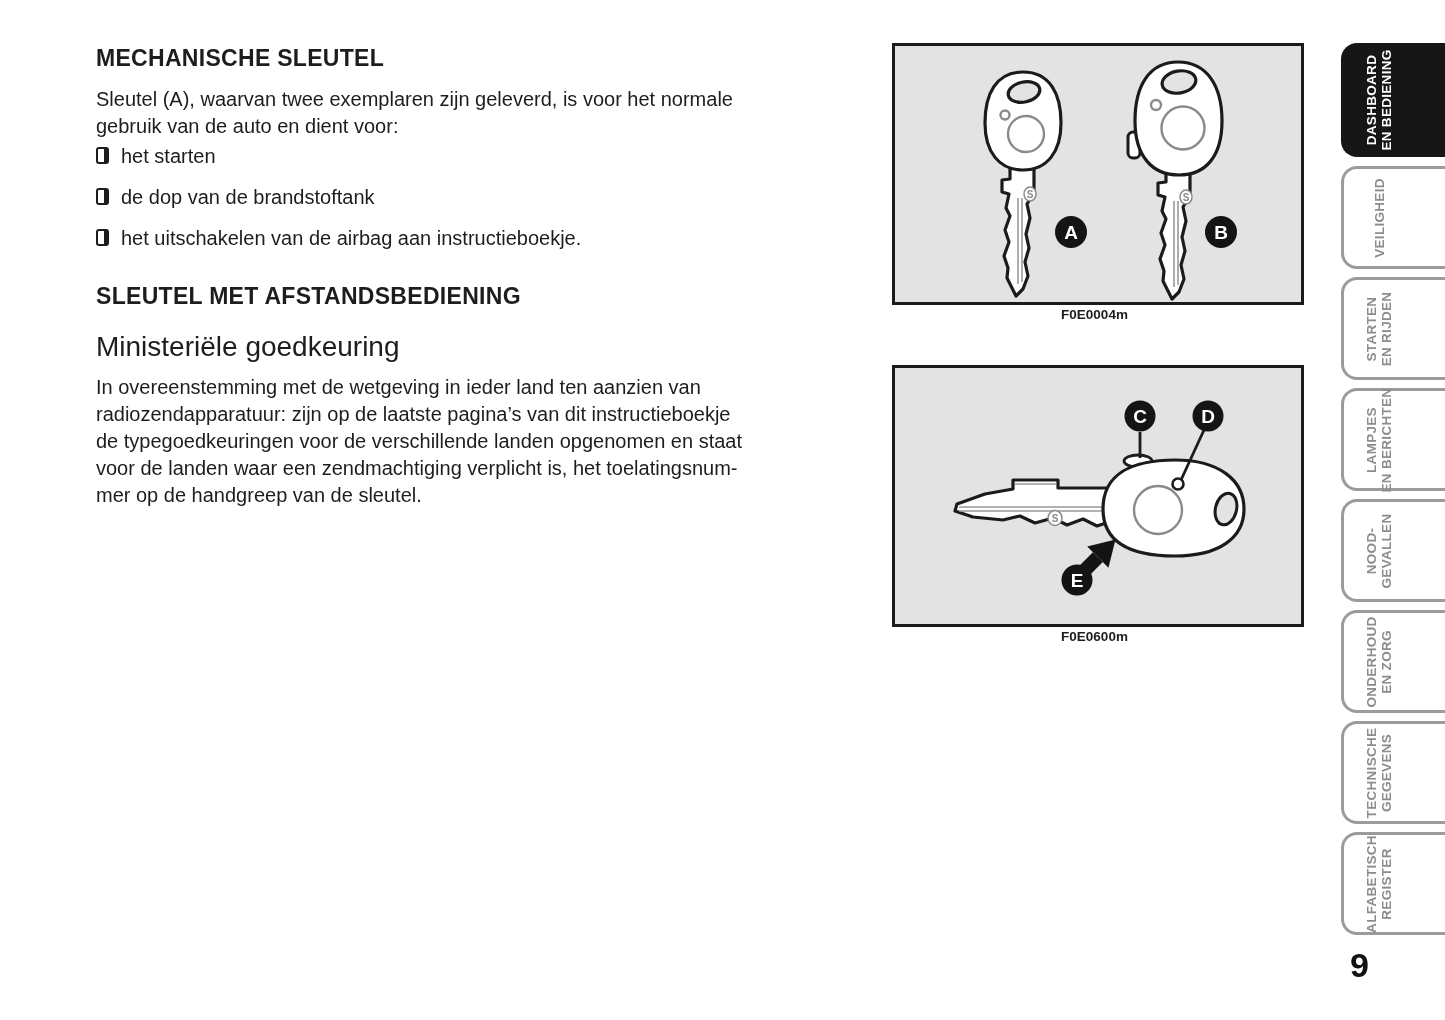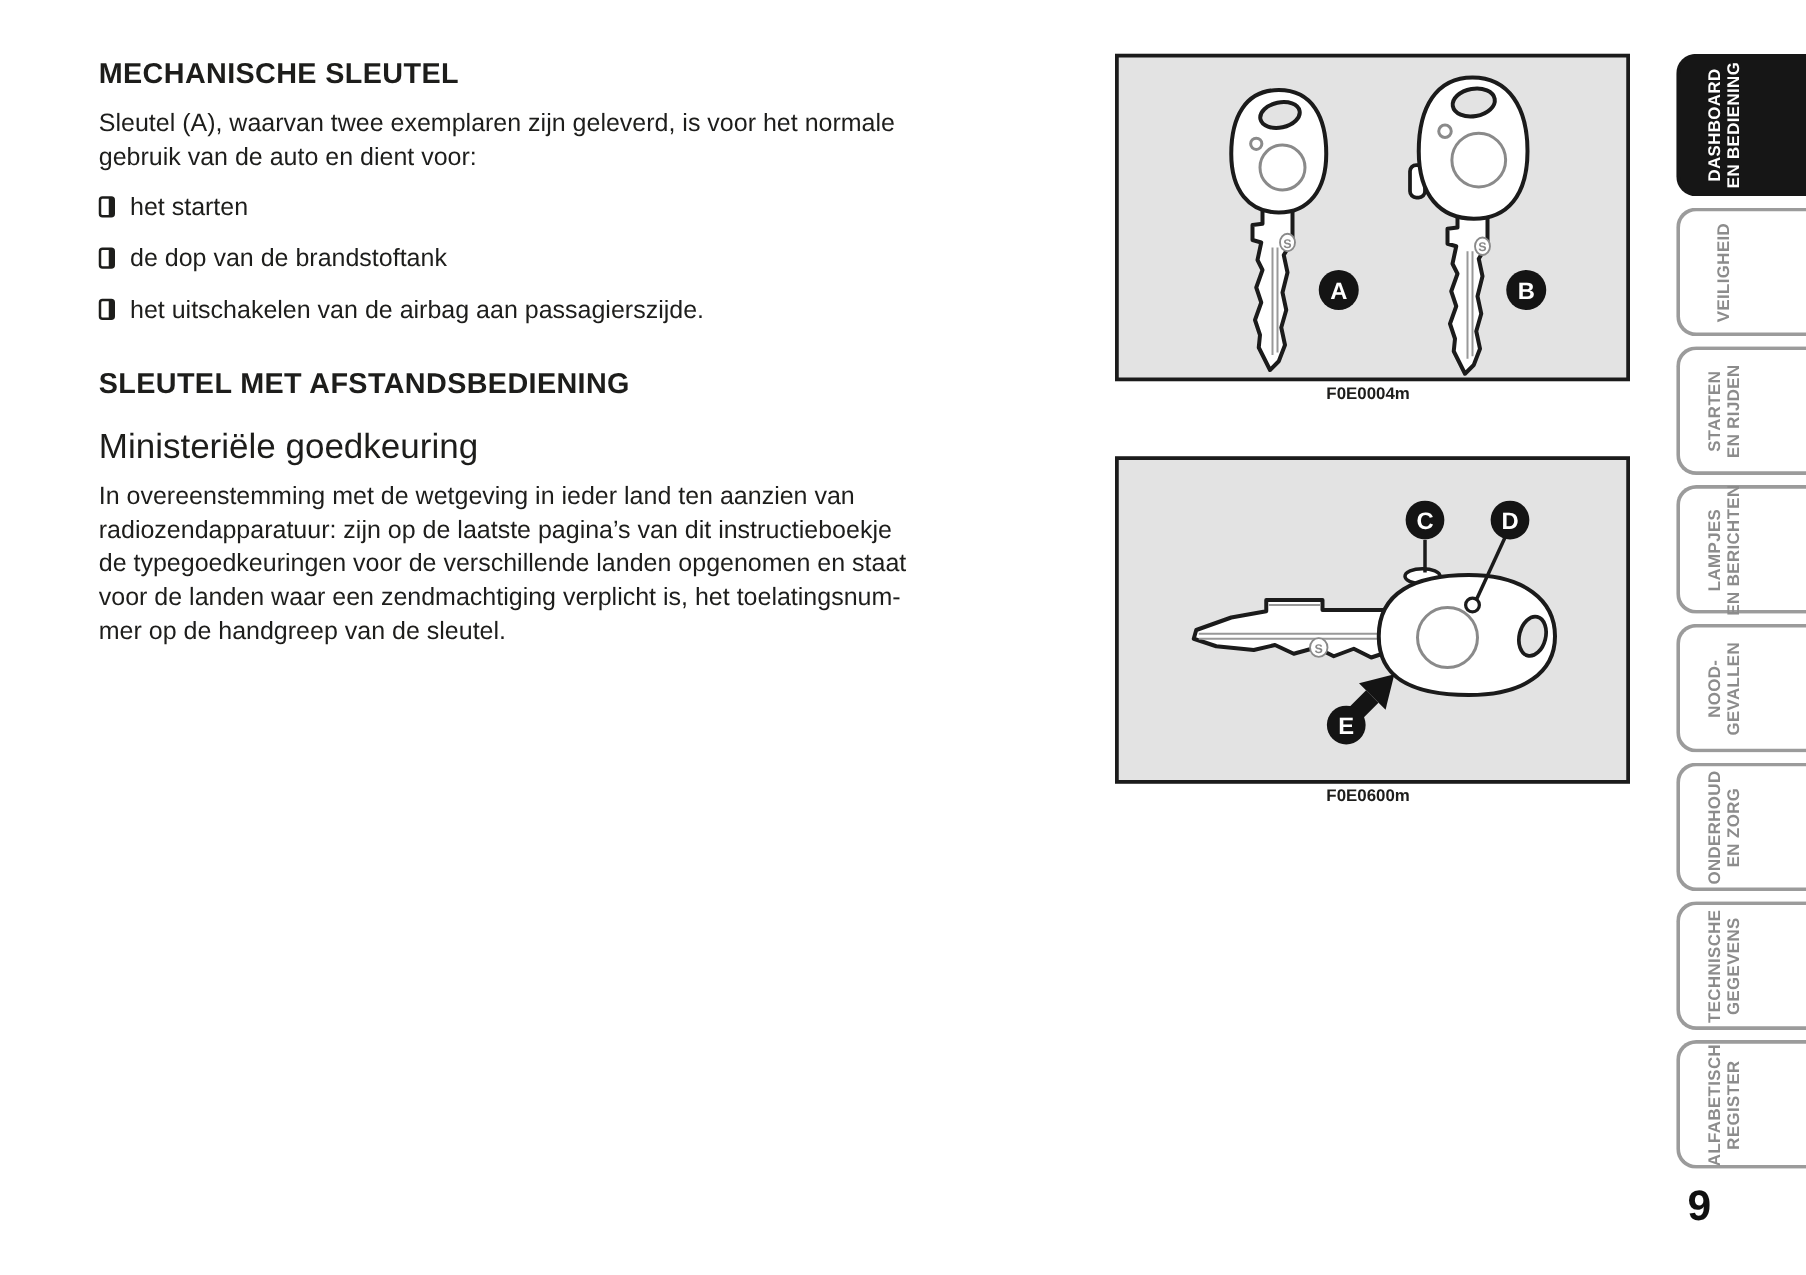--- a/index.html
+++ b/index.html
@@ -6,30 +6,30 @@
   html,body { width:1445px; height:1020px; }
   body {
     position:relative;
     background:#ffffff;
     font-family:"Liberation Sans", sans-serif;
     color:#1d1d1b;
     overflow:hidden;
   }
 
   
-  .text-col { position:absolute; left:79px; top:44px; width:778px; }
+  .text-col { position:absolute; left:96px; top:44px; width:778px; }
   .section-title {
     font-size:23px; font-weight:bold; letter-spacing:0.3px;
     line-height:28px; color:#1d1d1b;
   }
   .body-par {
     margin-top:14px; font-size:20px; line-height:27px;
     white-space:pre-line; color:#1d1d1b;
   }
-  .bullet-list { margin-top:13px; list-style:none; }
+  .bullet-list { margin-top:3px; list-style:none; }
   .bullet-item { display:flex; gap:12px; line-height:27px; font-size:20px; margin-bottom:14px; }
   .bullet-sq {
     flex:none; width:13px; height:17px; margin-top:4px;
     border:2.5px solid #1d1d1b; border-right-width:5px; border-radius:3px;
     background:#fff;
   }
   .gap-lg { margin-top:30px; }
   .sub-title { margin-top:24px; font-size:28px; font-weight:normal; line-height:26px; }
 
   
@@ -91,21 +91,21 @@
     <li class="bullet-item">
       <span class="bullet-sq"></span>
       <span>het starten</span>
     </li>
     <li class="bullet-item">
       <span class="bullet-sq"></span>
       <span>de dop van de brandstoftank</span>
     </li>
     <li class="bullet-item">
       <span class="bullet-sq"></span>
-      <span>het uitschakelen van de airbag aan passagierszijde.</span>
+      <span>het uitschakelen van de airbag aan instructieboekje.</span>
     </li>
   </ul>
 
 
   <div class="section-title gap-lg">SLEUTEL MET AFSTANDSBEDIENING</div>
 
 
   <div class="sub-title">Ministeriële goedkeuring</div>
 
   <p class="body-par">In overeenstemming met de wetgeving in ieder land ten aanzien van

